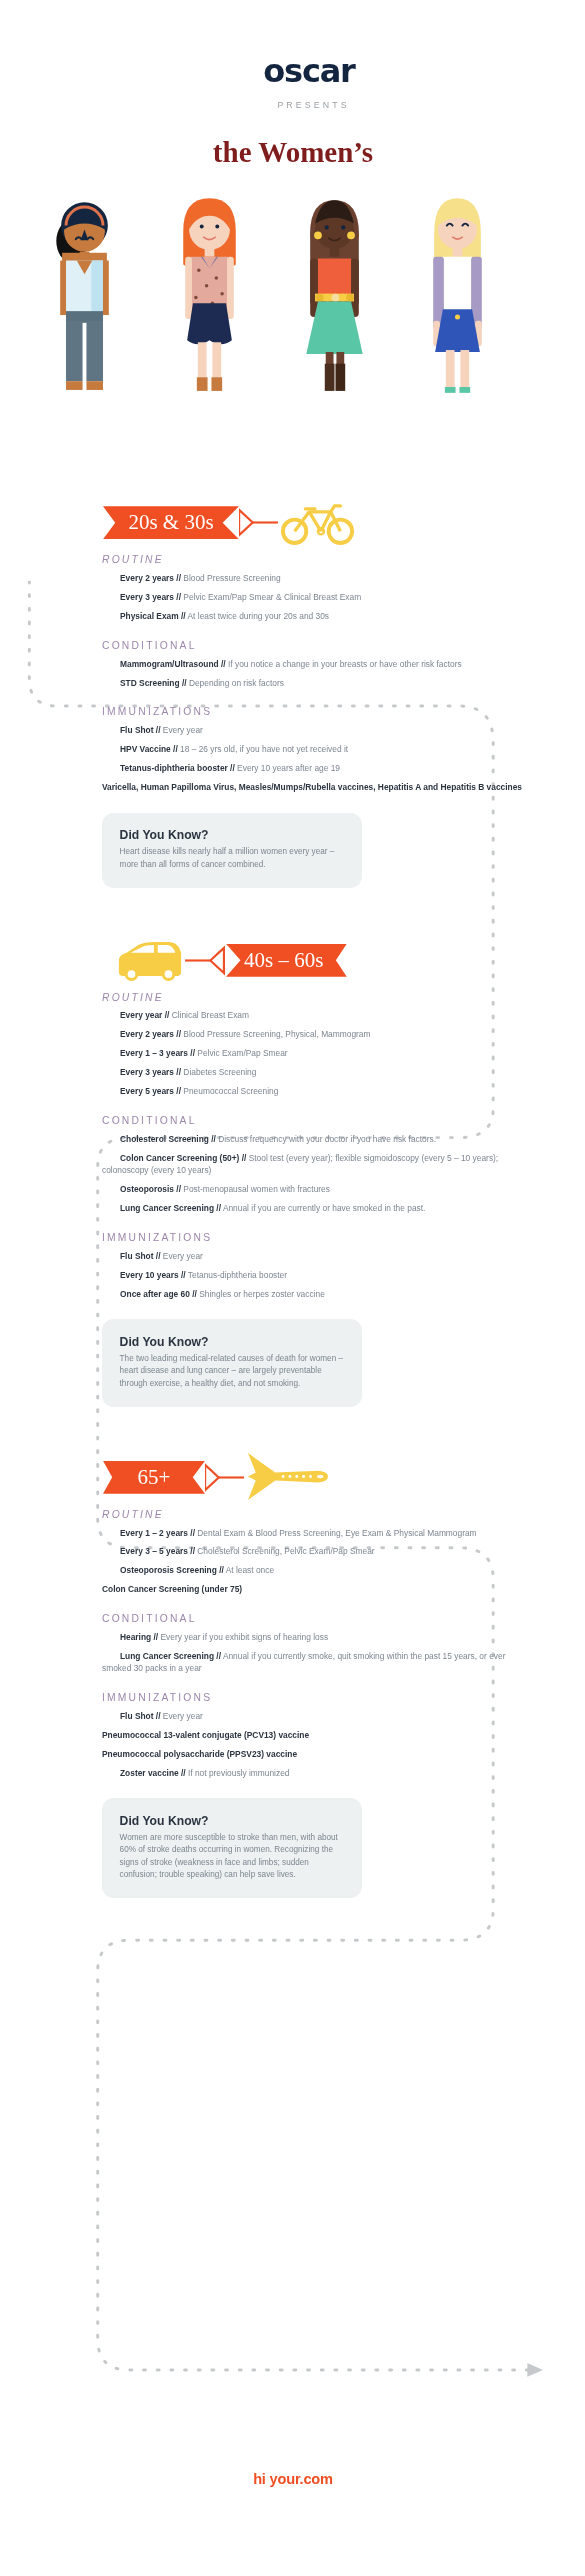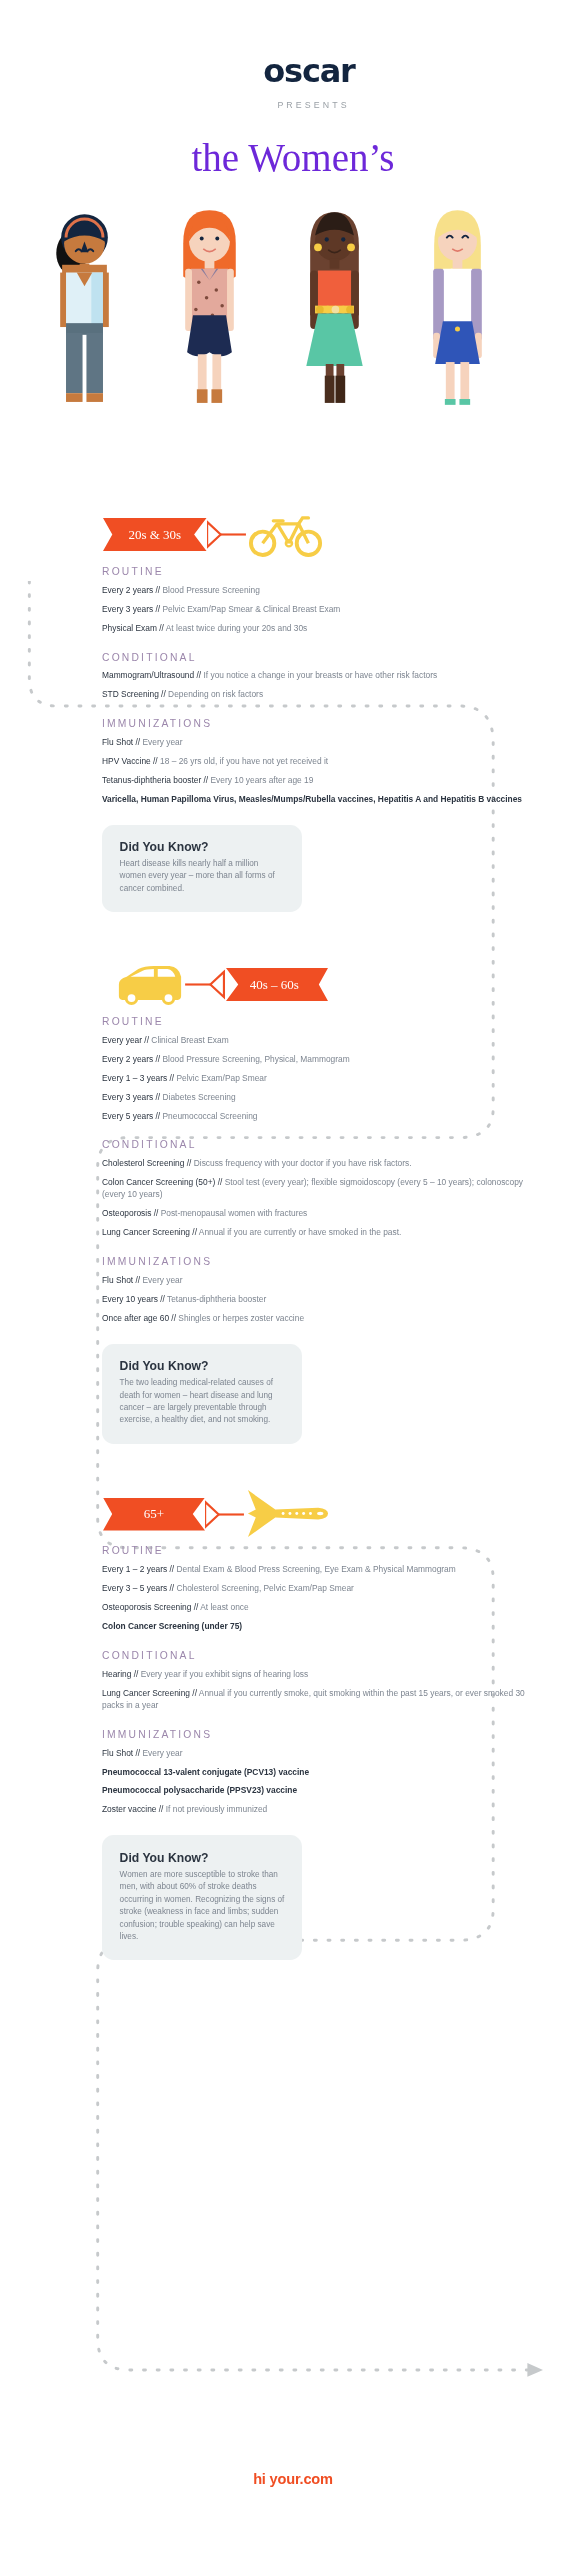--- a/index.html
+++ b/index.html
@@ -30,24 +30,24 @@
     margin-top: 12.7px;
     font-size: 8.8px;
     letter-spacing: 3.1px;
     color: #9aa0a6;
     font-family: "Liberation Sans", sans-serif;
     margin-left: 41px;
   }
   .title {
     margin-top: 25.4px;
     font-family: "Liberation Serif", serif;
-    font-size: 39px;
+    font-size: 29px;
     line-height: 1.18;
-    color: #6d28d9;
-    font-weight: normal;
+    color: #7f1d1d;
+    font-weight: bold;
   }
 
   
   .characters {
     position: relative;
     height: 205px;
     margin-top: 27px;
   }
   .char { position: absolute; top: 0; width: 107px; height: 205px; }
   .c1 { left: 31px; }
@@ -80,21 +80,21 @@
 
   .ribbon {
     position: relative;
     background: #f04e23;
     height: 33px;
     display: flex;
     align-items: center;
     justify-content: center;
     color: #ffffff;
     font-family: "Liberation Serif", serif;
-    font-size: 13px;
+    font-size: 21px;
     padding: 0 19.5px;
     min-width: 102px;
   }
   .ribbon.notch-right {
     clip-path: polygon(0 0, 100% 0, 88% 50%, 100% 100%, 0 100%, 9% 50%);
     padding-right: 25.4px;
     padding-left: 25.4px;
   }
   .ribbon.notch-left {
     clip-path: polygon(0 0, 100% 0, 91% 50%, 100% 100%, 0 100%, 12% 50%);
@@ -118,38 +118,38 @@
     padding-top: 5.9px;
   }
   .cat-head {
     font-size: 10.3px;
     letter-spacing: 2.2px;
     color: #9b86ab;
     margin-top: 17.6px;
     margin-bottom: 6.8px;
     font-family: "Liberation Sans", sans-serif;
   }
-  .cat-head:first-child { margin-top: 0; }
+  .cat-head:first-child { margin-top: 0; font-style: italic; }
   .item {
     font-size: 8.4px;
     line-height: 1.45;
     color: #7d8590;
     margin-bottom: 6.8px;
   }
-  .item b { color: #2b3440; font-weight: normal; }
+  .item b { color: #2b3440; font-weight: bold; margin-left: 18px; }
   .item.all-bold { color: #2b3440; font-weight: bold; }
 
   
   .dyk {
     margin-top: 19.5px;
     margin-left: 0;
     background: #edf1f2;
     border-radius: 11.7px;
     padding: 15.6px 17.6px 16.6px 17.6px;
-    width: 200px;
+    width: 260px;
   }
   .dyk-title {
     font-size: 12.2px;
     font-weight: bold;
     color: #2b3440;
     margin-bottom: 3.9px;
   }
   .dyk-body {
     font-size: 8.2px;
     line-height: 1.52;

